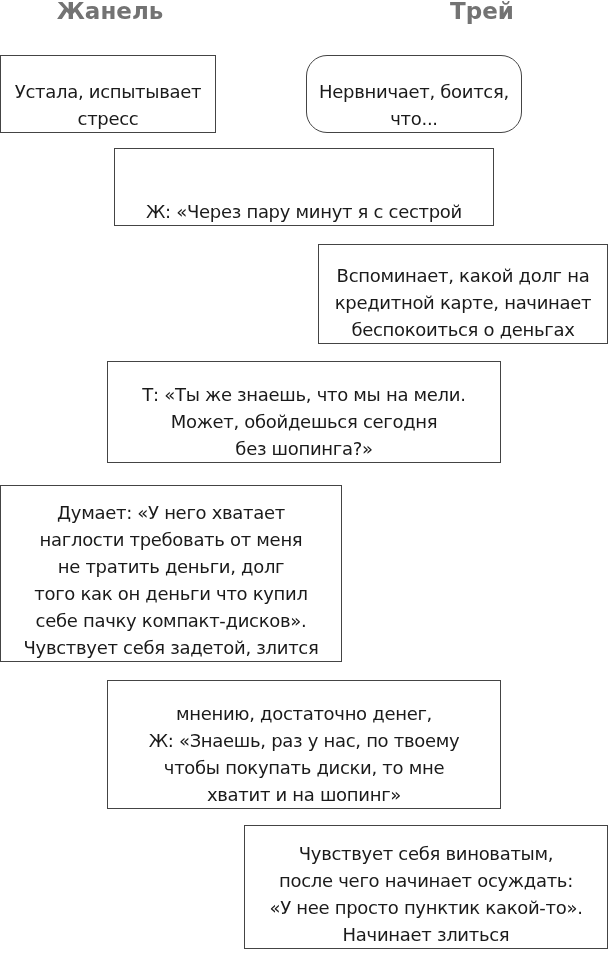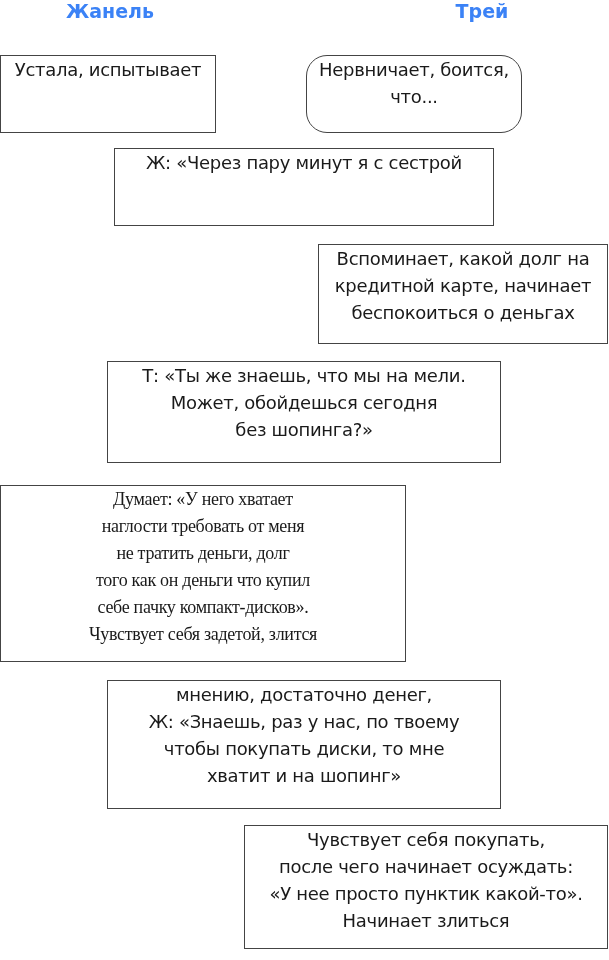--- a/index.html
+++ b/index.html
@@ -12,32 +12,32 @@
       height: 960px;
       position: relative;
       overflow: hidden;
       font-family: "DejaVu Sans", "Liberation Sans", sans-serif;
       color: #1a1a1a;
     }
     .header {
       position: absolute;
       top: 0;
       font-weight: bold;
-      font-size: 19px;
+      font-size: 23px;
       line-height: 22px;
       text-align: center;
-      color: #3b82f6;
+      color: #737373;
     }
     .box {
       position: absolute;
       box-sizing: border-box;
       border: 1.5px solid #444444;
       background: #ffffff;
       display: flex;
-      align-items: flex-start;
+      align-items: flex-end;
       justify-content: center;
       text-align: center;
       font-size: 18px;
       line-height: 27px;
       letter-spacing: -0.3px;
       padding: 0 14px;
     }
     .box-text {
       display: block;
     }
@@ -50,20 +50,21 @@
 <body>
 
 <div>
 
   <div class="header" style="left:40px; width:140px; top:0;">Жанель</div>
   <div class="header" style="left:412px; width:140px; top:0;">Трей</div>
 
   <div class="box" style="left:0px; top:55px; width:216px; height:78px;">
     <div class="box-text">
       <span class="line">Устала, испытывает</span>
+      <span class="line">стресс</span>
     </div>
   </div>
 
   <div class="box" style="left:306px; top:55px; width:216px; height:78px;border-radius:21px;">
     <div class="box-text">
       <span class="line">Нервничает, боится,</span>
       <span class="line">что...</span>
     </div>
   </div>
 
@@ -82,21 +83,21 @@
   </div>
 
   <div class="box" style="left:107px; top:361px; width:394px; height:102px;">
     <div class="box-text">
       <span class="line">Т: «Ты же знаешь, что мы на мели.</span>
       <span class="line">Может, обойдешься сегодня</span>
       <span class="line">без шопинга?»</span>
     </div>
   </div>
 
-  <div class="box" style="left:0px; top:485px; width:406px; height:177px;font-family:Liberation Serif, serif;">
+  <div class="box" style="left:0px; top:485px; width:342px; height:177px;">
     <div class="box-text">
       <span class="line">Думает: «У него хватает</span>
       <span class="line">наглости требовать от меня</span>
       <span class="line">не тратить деньги, долг</span>
       <span class="line">того как он деньги что купил</span>
       <span class="line">себе пачку компакт-дисков».</span>
       <span class="line">Чувствует себя задетой, злится</span>
     </div>
   </div>
 
@@ -104,20 +105,20 @@
     <div class="box-text">
       <span class="line">мнению, достаточно денег,</span>
       <span class="line">Ж: «Знаешь, раз у нас, по твоему</span>
       <span class="line">чтобы покупать диски, то мне</span>
       <span class="line">хватит и на шопинг»</span>
     </div>
   </div>
 
   <div class="box" style="left:244px; top:825px; width:364px; height:124px;">
     <div class="box-text">
-      <span class="line">Чувствует себя покупать,</span>
+      <span class="line">Чувствует себя виноватым,</span>
       <span class="line">после чего начинает осуждать:</span>
       <span class="line">«У нее просто пунктик какой-то».</span>
       <span class="line">Начинает злиться</span>
     </div>
   </div>
 
 </div>
 
 </body></html>

